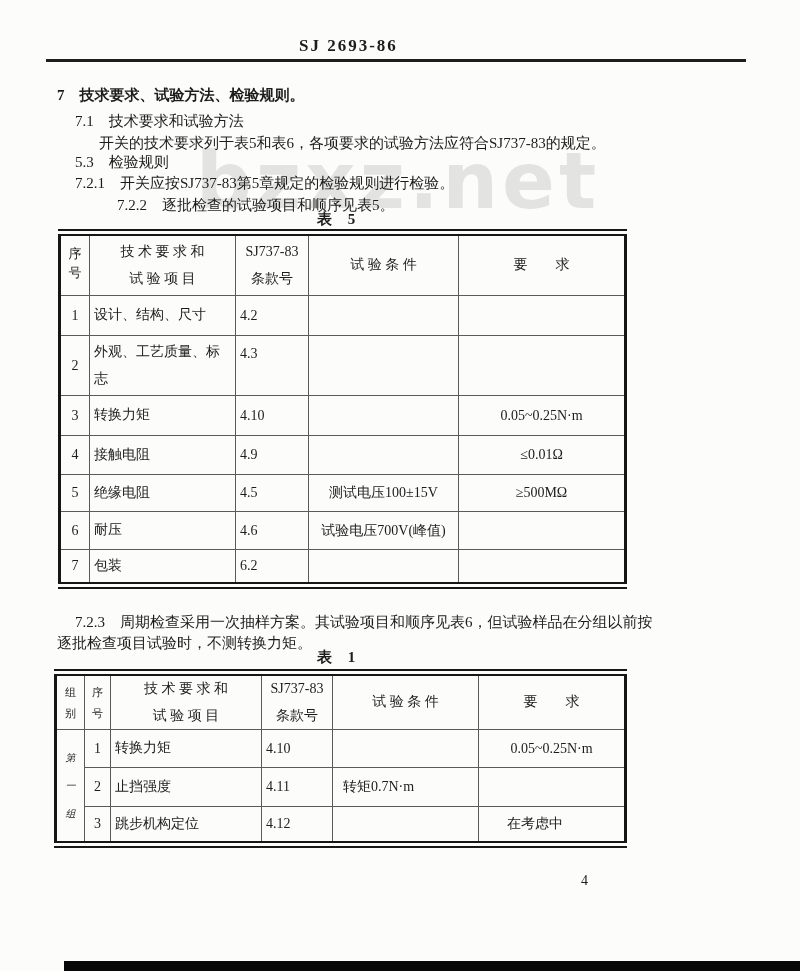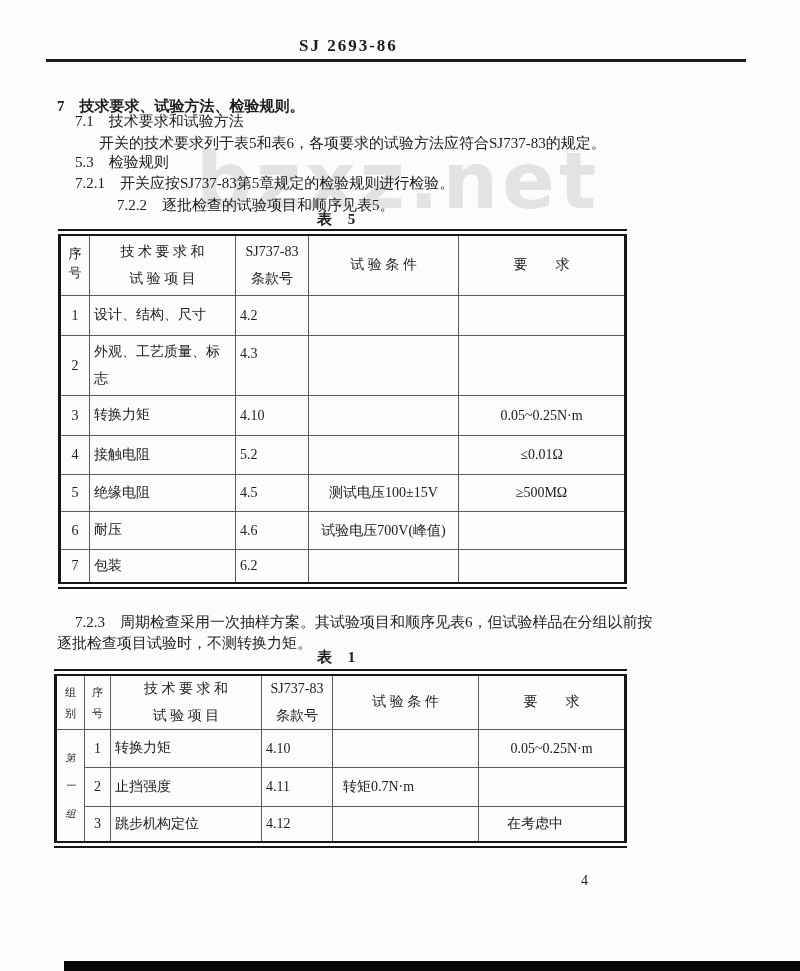--- a/index.html
+++ b/index.html
@@ -45,21 +45,21 @@
 </head>
 <body>
 
 <div class="page">
 
   <div class="watermark">bzxz.net</div>
 
   <div class="doc-number">SJ 2693-86</div>
   <div class="header-rule"></div>
 
-  <p class="txt bold" style="left:57px;top:84px;">7　技求要求、试验方法、检验规则。</p>
+  <p class="txt bold" style="left:57px;top:73px;">7　技求要求、试验方法、检验规则。</p>
   <p class="txt" style="left:75px;top:99px;">7.1　技术要求和试验方法</p>
   <p class="txt" style="left:99px;top:121px;">开关的技术要求列于表5和表6，各项要求的试验方法应符合SJ737-83的规定。</p>
   <p class="txt" style="left:75px;top:140px;">5.3　检验规则</p>
   <p class="txt" style="left:75px;top:161px;">7.2.1　开关应按SJ737-83第5章规定的检验规则进行检验。</p>
   <p class="txt" style="left:75px;top:183px;margin-left:42px;">7.2.2　逐批检查的试验项目和顺序见表5。</p>
 
   <div class="tcaption" style="left:317px;top:210px;">表 5</div>
 
   <table class="dtable t5">
     <colgroup>
@@ -102,21 +102,21 @@
       <tr style="height:40px">
         <td class="c">3</td>
         <td class="item">转换力矩</td>
         <td class="cl">4.10</td>
         <td class="c"></td>
         <td class="c">0.05~0.25N·m</td>
       </tr>
       <tr style="height:39px">
         <td class="c">4</td>
         <td class="item">接触电阻</td>
-        <td class="cl">5.2</td>
+        <td class="cl">4.9</td>
         <td class="c"></td>
         <td class="c">≤0.01Ω</td>
       </tr>
       <tr style="height:37px">
         <td class="c">5</td>
         <td class="item">绝缘电阻</td>
         <td class="cl">4.5</td>
         <td class="c">测试电压100±15V</td>
         <td class="c">≥500MΩ</td>
       </tr>

